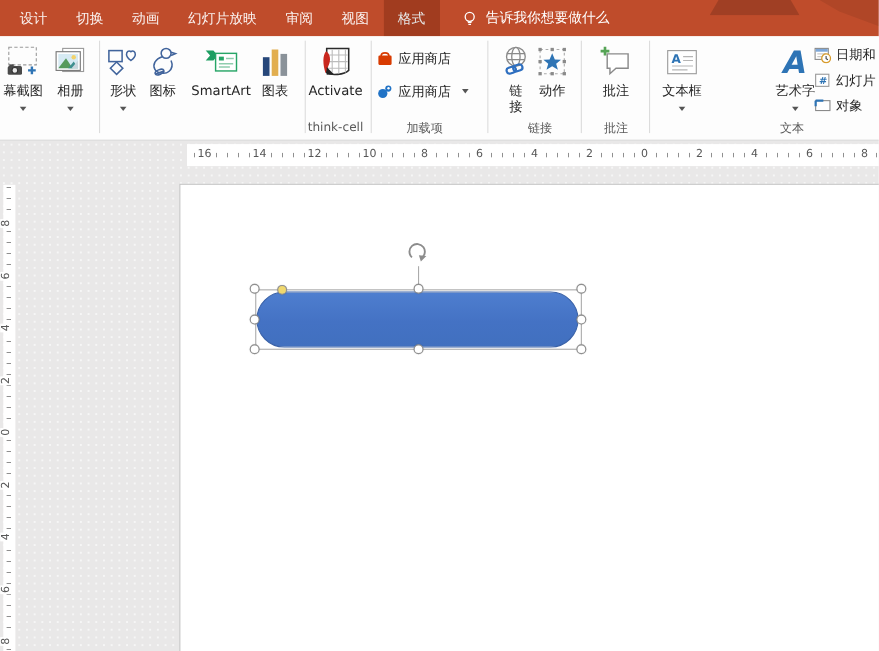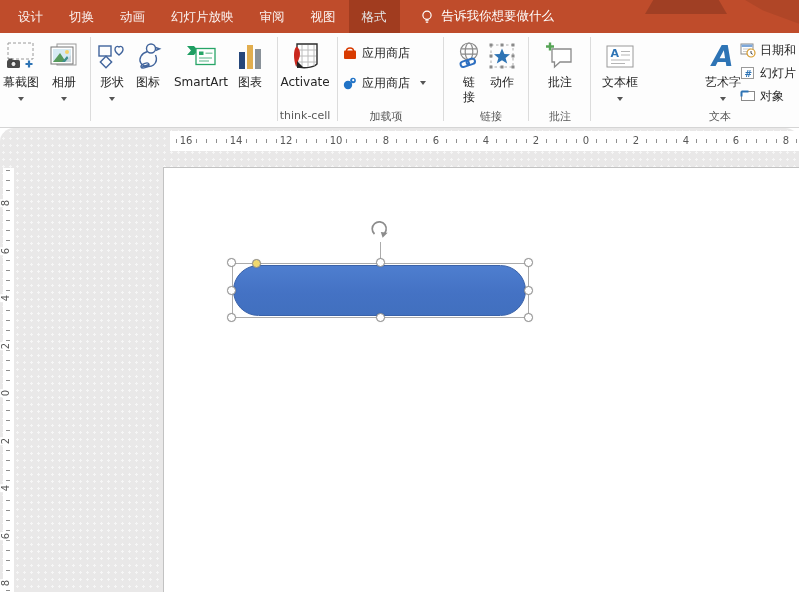--- a/index.html
+++ b/index.html
@@ -31,21 +31,21 @@
          border-left:3.5px solid transparent;border-right:3.5px solid transparent;
          border-top:4px solid #555;}
   .smallrow{position:absolute;display:flex;align-items:center;gap:4px;
             font-size:12px;color:#262626;white-space:nowrap;height:18px;}
   .grplabel{position:absolute;top:76px;transform:translateX(-50%);
             font-size:11px;color:#595959;white-space:nowrap;}
   
   .canvas{position:absolute;left:0;top:128px;width:799px;height:464px;
           background-color:var(--canvas-bg,#E9E8E8);
           background-image:radial-gradient(#f6f6f6 1px,transparent 1.2px);
-          background-size:7px 7px;border-radius:14px;}
+          background-size:7px 7px;}
   .slide{position:absolute;left:163px;top:39px;width:700px;height:560px;
          background:#fff;border:1px solid #C2C2C2;}
   .hruler{position:absolute;left:170px;top:3px;width:629px;height:20px;background:#fff;}
   .hruler::before{content:"";position:absolute;left:6px;right:0;top:8px;height:4px;
          background-image:repeating-linear-gradient(to right,#8f8f8f 0 1px,transparent 1px 10px);}
   .hn{position:absolute;top:3px;transform:translateX(-50%);background:#fff;
       padding:0 2px;font-size:10px;line-height:14px;color:#575757;}
   .vruler{position:absolute;left:3px;top:40px;width:11px;height:424px;background:#fff;}
   .vruler::before{content:"";position:absolute;top:2px;bottom:0;left:3px;width:4px;
          background-image:repeating-linear-gradient(to bottom,#8f8f8f 0 1px,transparent 1px 10px);}

